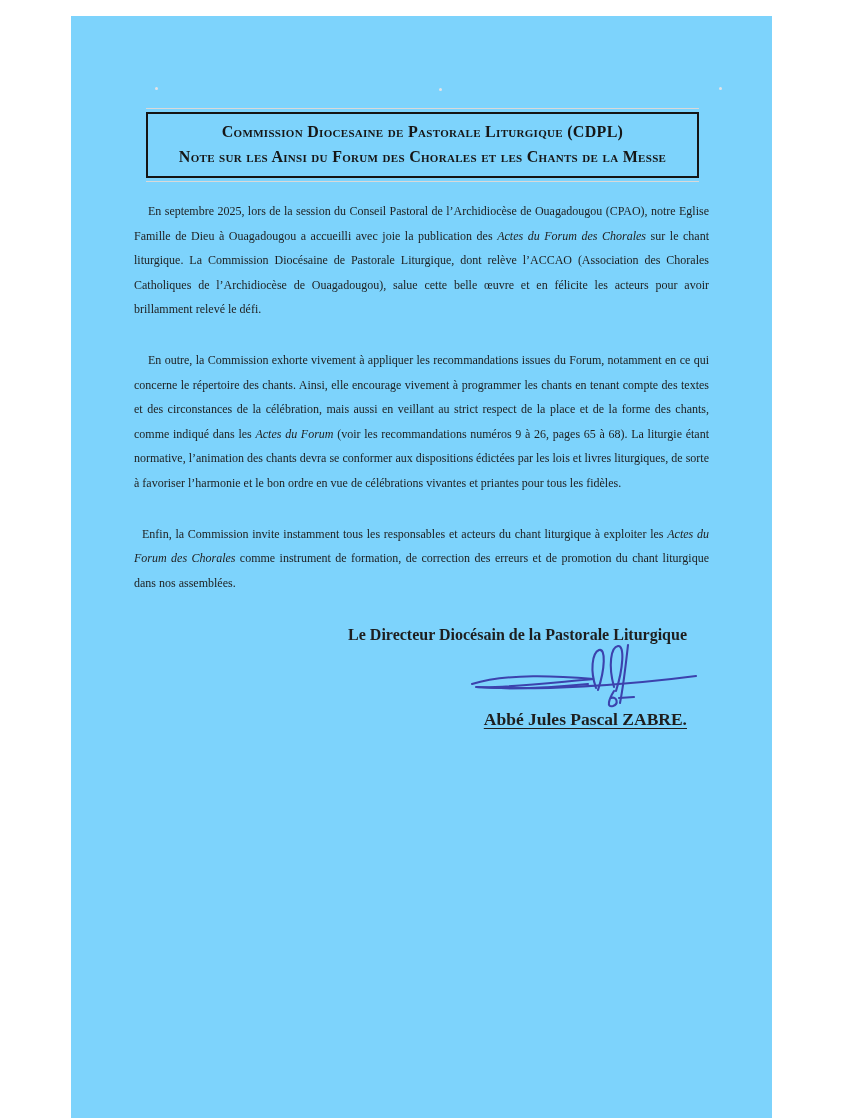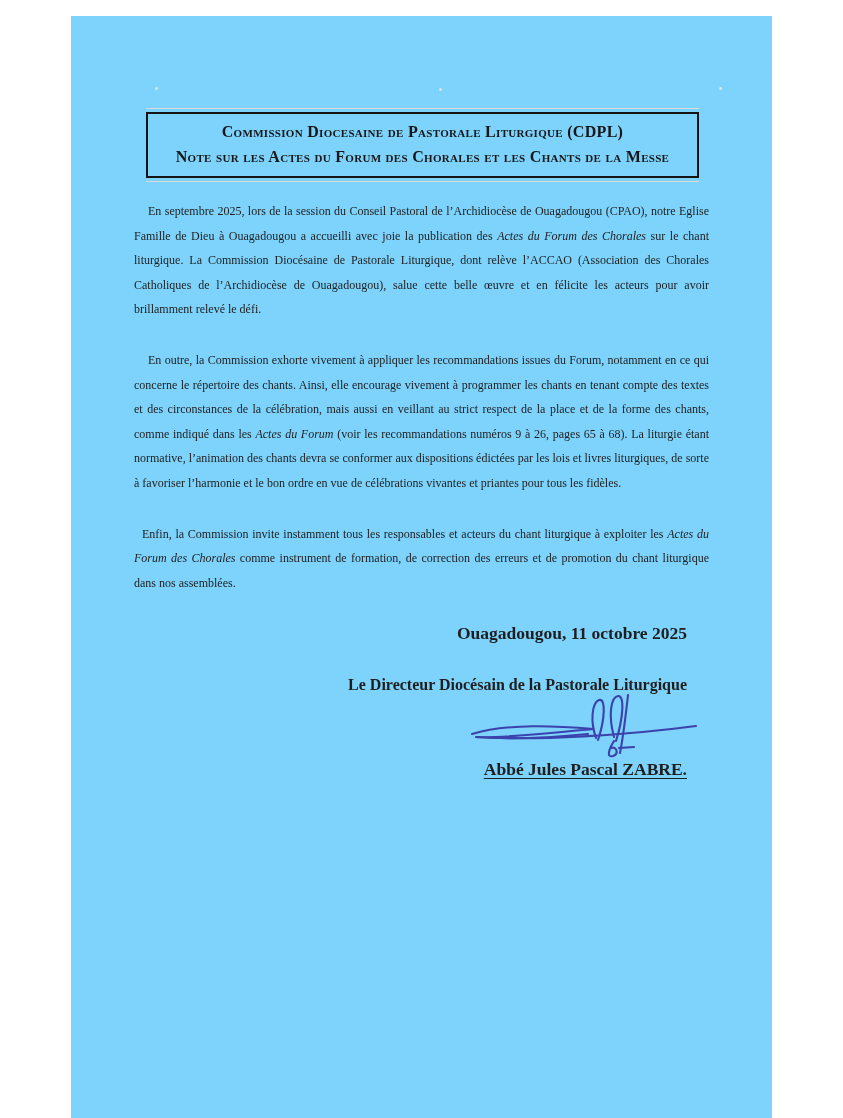--- a/index.html
+++ b/index.html
@@ -92,35 +92,34 @@
   .speck { position: absolute; background: #e3e3e6; border-radius: 50%; }
 </style>
 </head>
 <body>
 
 <div class="page">
 
   <div class="header-wrap">
     <div class="header-box">
       <div class="header-line">Commission Diocesaine de Pastorale Liturgique (CDPL)</div>
-      <div class="header-line">Note sur les Actes du Forum des Chorales et les Chants de la Messe</div>
+      <div class="header-line">Note sur les Ainsi du Forum des Chorales et les Chants de la Messe</div>
     </div>
   </div>
 
   <div class="bodytext">
     <p class="first"><span>En septembre 2025, lors de la session du Conseil Pastoral de l’Archidiocèse de Ouagadougou (CPAO), notre Eglise Famille de Dieu à Ouagadougou a accueilli avec joie la publication des </span><em>Actes du Forum des Chorales</em><span> sur le chant liturgique. La Commission Diocésaine de Pastorale Liturgique, dont relève l’ACCAO (Association des Chorales Catholiques de l’Archidiocèse de Ouagadougou), salue cette belle œuvre et en félicite les acteurs pour avoir brillamment relevé le défi.</span></p>
 
     <p><span>En outre, la Commission exhorte vivement à appliquer les recommandations issues du Forum, notamment en ce qui concerne le répertoire des chants. Ainsi, elle encourage vivement à programmer les chants en tenant compte des textes et des circonstances de la célébration, mais aussi en veillant au strict respect de la place et de la forme des chants, comme indiqué dans les </span><em>Actes du Forum</em><span> (voir les recommandations numéros 9 à 26, pages 65 à 68). La liturgie étant normative, l’animation des chants devra se conformer aux dispositions édictées par les lois et livres liturgiques, de sorte à favoriser l’harmonie et le bon ordre en vue de célébrations vivantes et priantes pour tous les fidèles.</span></p>
 
     <p class="less-indent"><span>Enfin, la Commission invite instamment tous les responsables et acteurs du chant liturgique à exploiter les </span><em>Actes du Forum des Chorales</em><span> comme instrument de formation, de correction des erreurs et de promotion du chant liturgique dans nos assemblées.</span></p>
 
   </div>
 
   <div class="closing">
-    <div class="dateline">Ouagadougou, 11 octobre 2025</div>
 
 
     <div class="director">Le Directeur Diocésain de la Pastorale Liturgique</div>
 
     <div class="signature-wrap">
       <svg width="235" height="72" viewBox="0 0 235 72" fill="none">
         <g stroke="#3c42ad" stroke-width="2.1" stroke-linecap="round" fill="none">
           <path d="M4,41 C40,30 90,33 126,36 C90,39 30,46 8,44 C50,47 90,44 120,41"></path>
           <path d="M8,44 C70,48 160,42 228,33"></path>
           <path d="M128,45 C122,28 124,10 131,7 C138,5 137,26 130,47"></path>

